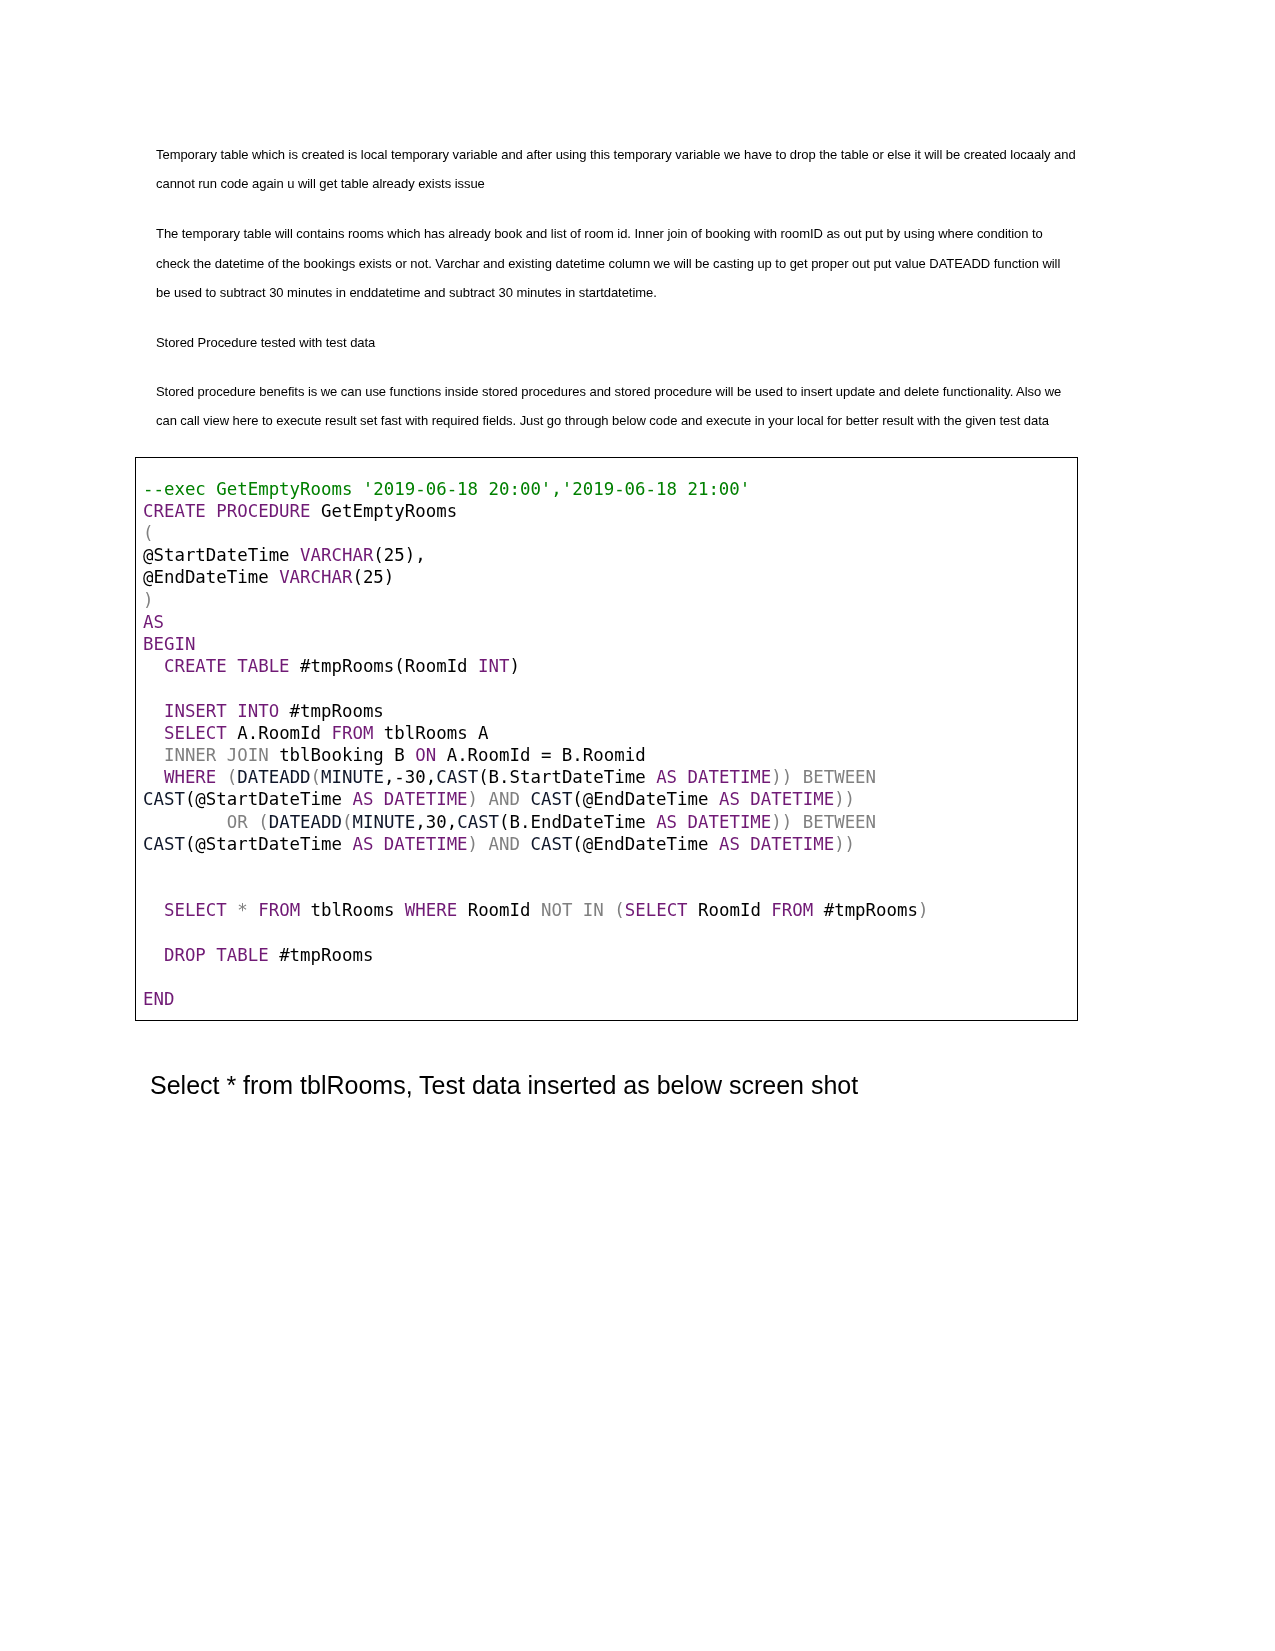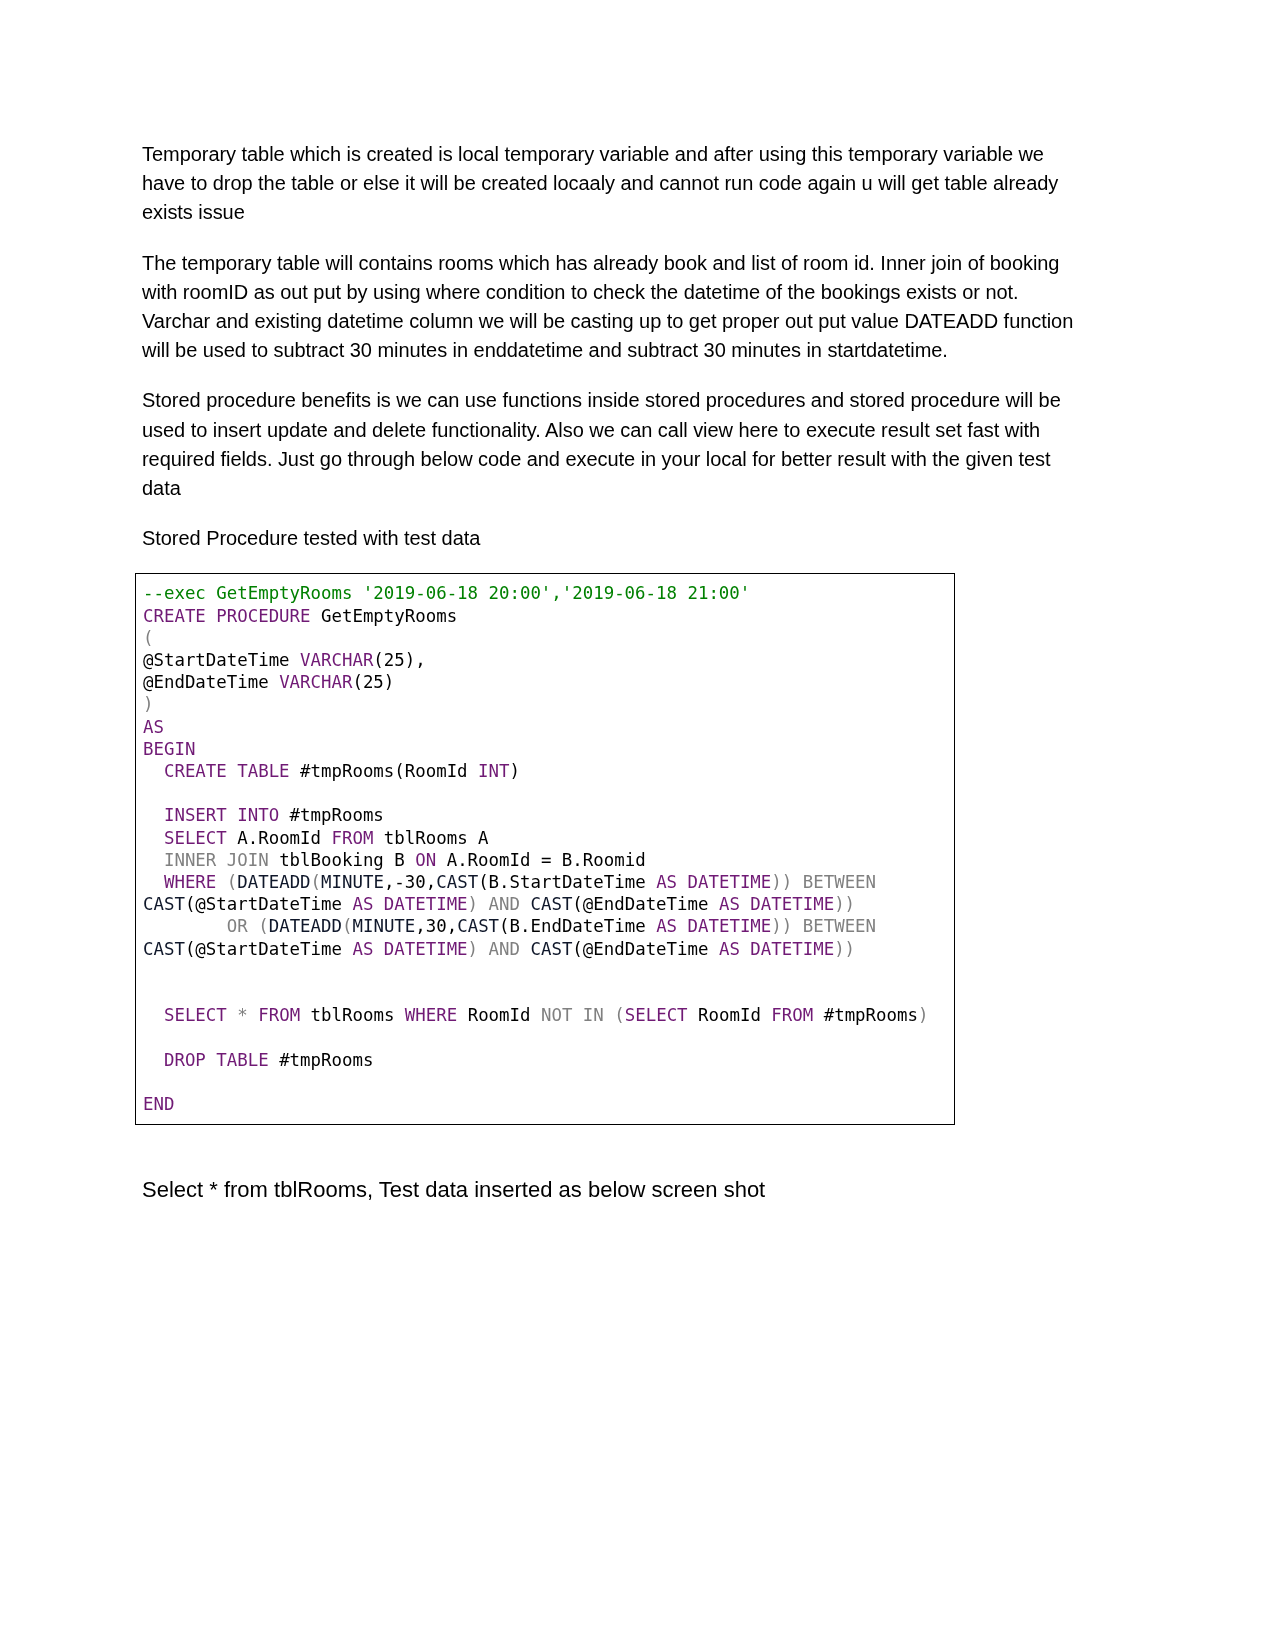--- a/index.html
+++ b/index.html
@@ -21,72 +21,72 @@
     padding: 0;
     overflow: hidden;
   }
   .content {
     position: absolute;
     left: 142px;
     top: 140px;
     width: 934px;
   }
   p.para {
-    font-size: 20px;
+    font-size: 13px;
     line-height: 29.2px;
-    margin: 0 0 21px 0;
+    margin: 0 0 21px 14px;
     color: #000000;
     text-align: left;
     letter-spacing: -0.05px;
   }
   p.para.tight {
     margin-bottom: 20px;
   }
   .codebox {
     border: 1px solid #000000;
     background: #ffffff;
     box-sizing: border-box;
-    width: 820px;
+    width: 943px;
     margin: 9px 0 0 -7px;
-    padding: 8px 0 9px 7px;
+    padding: 20px 0 9px 7px;
     font-family: "DejaVu Sans Mono", "Liberation Mono", monospace;
     font-size: 17.4px;
     line-height: 22.2px;
     white-space: pre;
     overflow: hidden;
   }
   .codebox .ln {
     display: block;
     min-height: 22.2px;
     white-space: pre;
   }
   .kw   { color: #701a75; }
   .fn   { color: #0f172a; }
   .cmt  { color: #008000; }
   .gray { color: #808080; }
   .pl   { color: #000000; text-align: center; }
   .after-code {
     margin-top: 50px;
   }
   p.trailing {
-    font-size: 22px;
+    font-size: 25px;
     line-height: 29.2px;
-    margin: 0;
+    margin: 8px;
   }
 </style>
 </head>
 <body>
 
 <div class="page">
   <div class="content">
 
     <p class="para">Temporary table which is created is local temporary variable and after using this temporary variable we have to drop the table or else it will be created locaaly and cannot run code again u will get table already exists issue</p>
     <p class="para">The temporary table will contains rooms which has already book and list of room id. Inner join of booking with roomID as out put by using where condition to check the datetime of the bookings exists or not. Varchar and existing datetime column we will be casting up to get proper out put value DATEADD function will be used to subtract 30 minutes in enddatetime and subtract 30 minutes in startdatetime.</p>
+    <p class="para tight">Stored Procedure tested with test data</p>
     <p class="para">Stored procedure benefits is we can use functions inside stored procedures and stored procedure will be used to insert update and delete functionality. Also we can call view here to execute result set fast with required fields. Just go through below code and execute in your local for better result with the given test data</p>
-    <p class="para tight">Stored Procedure tested with test data</p>
 
     <div class="codebox" id="codebox"><span class="ln"><span class="cmt">--exec GetEmptyRooms '2019-06-18 20:00','2019-06-18 21:00'</span></span><span class="ln"><span class="kw">CREATE PROCEDURE</span><span class="pl"> GetEmptyRooms</span></span><span class="ln"><span class="gray">(</span></span><span class="ln"><span class="pl">@StartDateTime </span><span class="kw">VARCHAR</span><span class="pl">(25),</span></span><span class="ln"><span class="pl">@EndDateTime </span><span class="kw">VARCHAR</span><span class="pl">(25)</span></span><span class="ln"><span class="gray">)</span></span><span class="ln"><span class="kw">AS</span></span><span class="ln"><span class="kw">BEGIN</span></span><span class="ln"><span class="pl">  </span><span class="kw">CREATE TABLE</span><span class="pl"> #tmpRooms(RoomId </span><span class="kw">INT</span><span class="pl">)</span></span><span class="ln">&nbsp;</span><span class="ln"><span class="pl">  </span><span class="kw">INSERT INTO</span><span class="pl"> #tmpRooms</span></span><span class="ln"><span class="pl">  </span><span class="kw">SELECT</span><span class="pl"> A.RoomId </span><span class="kw">FROM</span><span class="pl"> tblRooms A</span></span><span class="ln"><span class="pl">  </span><span class="gray">INNER JOIN</span><span class="pl"> tblBooking B </span><span class="kw">ON</span><span class="pl"> A.RoomId = B.Roomid</span></span><span class="ln"><span class="pl">  </span><span class="kw">WHERE</span><span class="pl"> </span><span class="gray">(</span><span class="fn">DATEADD</span><span class="gray">(</span><span class="fn">MINUTE</span><span class="pl">,-30,</span><span class="fn">CAST</span><span class="pl">(B.StartDateTime </span><span class="kw">AS DATETIME</span><span class="gray">))</span><span class="pl"> </span><span class="gray">BETWEEN</span></span><span class="ln"><span class="fn">CAST</span><span class="pl">(@StartDateTime </span><span class="kw">AS DATETIME</span><span class="gray">)</span><span class="pl"> </span><span class="gray">AND</span><span class="pl"> </span><span class="fn">CAST</span><span class="pl">(@EndDateTime </span><span class="kw">AS DATETIME</span><span class="gray">))</span></span><span class="ln"><span class="pl">        </span><span class="gray">OR</span><span class="pl"> </span><span class="gray">(</span><span class="fn">DATEADD</span><span class="gray">(</span><span class="fn">MINUTE</span><span class="pl">,30,</span><span class="fn">CAST</span><span class="pl">(B.EndDateTime </span><span class="kw">AS DATETIME</span><span class="gray">))</span><span class="pl"> </span><span class="gray">BETWEEN</span></span><span class="ln"><span class="fn">CAST</span><span class="pl">(@StartDateTime </span><span class="kw">AS DATETIME</span><span class="gray">)</span><span class="pl"> </span><span class="gray">AND</span><span class="pl"> </span><span class="fn">CAST</span><span class="pl">(@EndDateTime </span><span class="kw">AS DATETIME</span><span class="gray">))</span></span><span class="ln">&nbsp;</span><span class="ln">&nbsp;</span><span class="ln"><span class="pl">  </span><span class="kw">SELECT</span><span class="pl"> </span><span class="gray">*</span><span class="pl"> </span><span class="kw">FROM</span><span class="pl"> tblRooms </span><span class="kw">WHERE</span><span class="pl"> RoomId </span><span class="gray">NOT IN</span><span class="pl"> </span><span class="gray">(</span><span class="kw">SELECT</span><span class="pl"> RoomId </span><span class="kw">FROM</span><span class="pl"> #tmpRooms</span><span class="gray">)</span></span><span class="ln">&nbsp;</span><span class="ln"><span class="pl">  </span><span class="kw">DROP TABLE</span><span class="pl"> #tmpRooms</span></span><span class="ln">&nbsp;</span><span class="ln"><span class="kw">END</span></span></div>
 
     <div class="after-code">
       <p class="trailing">Select * from tblRooms, Test data inserted as below screen shot</p>
     </div>
 
   </div>
 </div>
 

